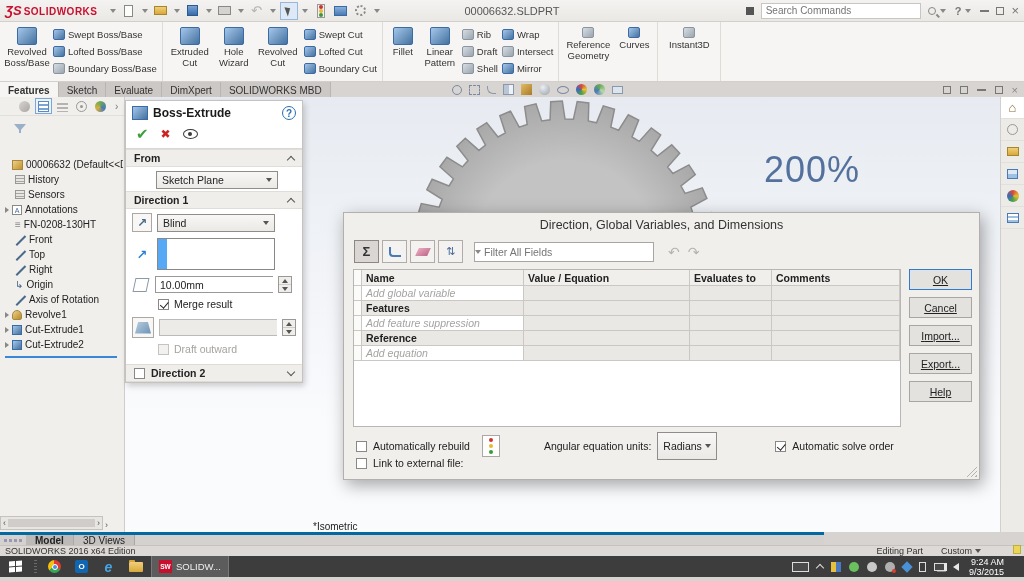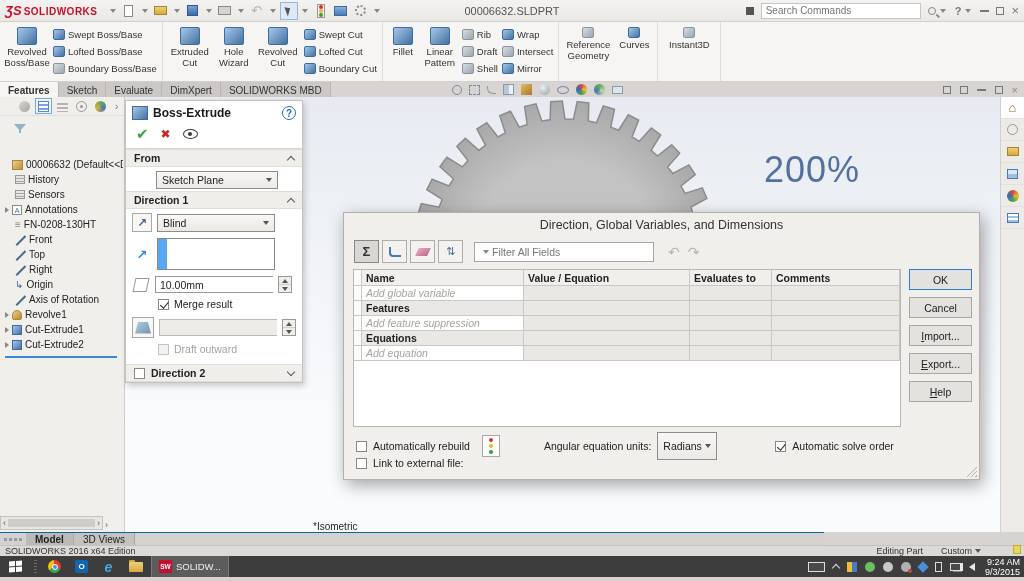--- a/index.html
+++ b/index.html
@@ -161,47 +161,47 @@
 
 .eqdlg{position:absolute;left:343px;top:212px;width:637px;height:268px;background:#f0efec;border:1px solid #b2afac;box-shadow:3px 5px 16px rgba(0,0,0,.35);z-index:20;}
 .eq-title{height:23px;display:flex;align-items:center;justify-content:center;font-size:12.5px;color:#333;}
 .eq-toolbar{position:absolute;top:27px;left:10px;display:flex;align-items:center;}
 .eq-tbtn{width:25px;height:23px;border:1px solid #b0ada9;background:#f4f2f0;display:flex;align-items:center;justify-content:center;margin-right:3px;}
 .eq-tbtn.pressed{background:#d9d6d3;border-color:#8a8784;}
 .eq-sigma{font-size:13px;font-weight:bold;color:#333;}
 .ic-sketcheq{width:12px;height:10px;border-left:2px solid #4a7ab5;border-bottom:2px solid #4a7ab5;border-radius:0 0 0 4px;}
 .ic-dimview{width:12px;height:8px;background:linear-gradient(135deg,#e8a8c0,#c06a8a);transform:skewX(-25deg);}
 .ic-sort{font-size:11px;color:#4a6a9a;}
-.eq-filter{width:180px;height:20px;background:#fff;border:1px solid #a8a5a2;margin-left:8px;display:flex;align-items:center;padding:0 8px;gap:3px;}
+.eq-filter{width:180px;height:20px;background:#fff;border:1px solid #a8a5a2;margin-left:8px;display:flex;align-items:center;padding:0 0;gap:3px;}
 .eq-filter .mini-tri{width:0;height:0;border-left:3px solid transparent;border-right:3px solid transparent;border-top:4px solid #8a8886;}
 .eq-filter input{border:none;outline:none;flex:1;font-size:10.5px;color:#777;font-family:inherit;background:transparent;}
 .eq-ur{margin-left:14px;display:flex;gap:8px;color:#b5b2af;font-size:14px;}
 .eq-table{position:absolute;top:56px;left:9px;width:548px;height:158px;background:#fff;border:1px solid #b8b5b2;}
 .eq-r{display:grid;grid-template-columns:8px 162px 166px 82px 1fr;height:15px;}
 .eq-r.hd{height:16px;background:#f1efec;font-weight:bold;}
 .eq-c{border-right:1px solid #cac7c4;border-bottom:1px solid #cac7c4;display:flex;align-items:center;padding:0 4px;font-size:10.5px;overflow:hidden;white-space:nowrap;}
 .eq-c:first-child{background:#fbfbfa;padding:0;}
 .eq-r.sec .eq-c{background:#eae8e5;}
 .eq-r.sec .eq-c:first-child{background:#fbfbfa;}
 .eq-r.sec .name{font-weight:bold;}
 .eq-r.ph .eq-c{background:#eae8e5;}
 .eq-r.ph .eq-c:first-child{background:#fbfbfa;}
 .eq-r.ph .name{background:#fff;font-style:italic;color:#a5a3a0;}
-.eq-buttons{position:absolute;left:565px;top:56px;width:63px;display:flex;flex-direction:column;gap:7px;}
+.eq-buttons{position:absolute;left:565px;top:56px;width:63px;display:flex;flex-direction:column;gap:7px;text-decoration:underline;}
 .eq-btn{height:21px;background:#e4e2df;border:1px solid #a8a5a2;font-size:10.5px;display:flex;align-items:center;justify-content:center;color:#222;}
 .eq-btn.ok{border-color:#3a79c0;box-shadow:inset 0 0 0 1px #d5e5f5;}
 .uf{display:block;}
 .uf::first-letter{text-decoration:underline;}
 .eq-foot{position:absolute;left:12px;right:10px;display:flex;align-items:center;gap:6px;font-size:10.5px;color:#222;}
 .traffic-btn{width:18px;height:22px;background:#fdfdfc;border:1px solid #aaa7a4;display:flex;flex-direction:column;align-items:center;justify-content:space-evenly;margin-left:6px;}
 .traffic-btn i{width:4px;height:4px;border-radius:50%;display:block;}
 .eq-grip{position:absolute;right:2px;bottom:2px;width:11px;height:11px;background:repeating-linear-gradient(135deg,transparent 0 2px,#b5b2af 2px 3px);clip-path:polygon(100% 0,100% 100%,0 100%);}
 
 
-.viewtabs{position:absolute;top:532px;left:0;width:824px;height:13px;background:#d4d1ce;border-top:1px solid #0369a1;display:flex;align-items:stretch;z-index:8;}
+.viewtabs{position:absolute;top:532px;left:0;width:824px;height:13px;background:#d4d1ce;border-top:3px solid #0369a1;display:flex;align-items:stretch;z-index:8;}
 .split-dots{display:flex;gap:2px;align-items:center;padding:0 4px;}
 .split-dots i{width:3px;height:3px;background:#9a97b5;display:block;}
 .vtab{padding:0 9px;font-size:10px;display:flex;align-items:center;background:#c5c2bf;border-right:1px solid #aaa7a4;color:#222;}
 .vtab.active{font-weight:bold;background:#bcb9b6;}
 .statusbar{position:absolute;top:545px;left:0;width:1024px;height:11px;background:#dcd9d6;border-top:1px solid #c5c2bf;display:flex;align-items:center;font-size:9px;color:#333;padding:0 5px;z-index:8;}
 .sb-right{margin-left:auto;display:flex;align-items:center;gap:18px;margin-right:38px;}
 .sb-custom{display:flex;align-items:center;gap:3px;}
 .notif{position:absolute;top:545px;right:3px;width:8px;height:9px;background:#ead75a;border:1px solid #c0ae35;z-index:9;}
 
 
@@ -214,21 +214,21 @@
 .tb-app{width:27px;height:21px;display:flex;align-items:center;justify-content:center;}
 .chrome{width:13px;height:13px;border-radius:50%;background:conic-gradient(#e33b2e 0 33%,#34a853 33% 66%,#f4c20d 66% 100%);position:relative;}
 .chrome::after{content:"";position:absolute;inset:3.5px;background:#4a90e2;border:1px solid #fff;border-radius:50%;}
 .outlook{width:13px;height:13px;background:#1066b0;border-radius:2px;color:#fff;font-size:8px;font-weight:bold;display:flex;align-items:center;justify-content:center;}
 .iee{color:#45a6e8;font-size:14px;font-weight:bold;font-style:italic;}
 .folder{width:14px;height:10px;background:linear-gradient(#f0cf7a,#d8a93a);border-radius:1px;position:relative;}
 .folder::before{content:"";position:absolute;top:-2px;left:0;width:6px;height:2px;background:#d8a93a;border-radius:1px 1px 0 0;}
 .tb-active{display:flex;align-items:center;gap:4px;padding:0 7px;height:21px;background:#5c5c5c;border-left:1px solid #787878;border-right:1px solid #787878;margin-left:2px;}
 .swico{width:13px;height:13px;background:#c8102e;color:#fff;font-size:6.5px;font-weight:bold;display:flex;align-items:center;justify-content:center;}
 .tb-label{font-size:9.5px;color:#f0f0f0;}
-.tray{margin-left:auto;display:flex;align-items:center;gap:8px;padding-right:4px;}
+.tray{margin-left:auto;display:flex;align-items:center;gap:8px;padding-right:20px;}
 .kbd{width:17px;height:10px;border:1px solid #ddd;background:#4a4a4a;}
 .chev-up{width:6px;height:6px;border-right:1.6px solid #ddd;border-bottom:1.6px solid #ddd;transform:rotate(-135deg);margin-top:3px;}
 .tri-ic{width:10px;height:10px;display:block;}
 .t1{background:linear-gradient(90deg,#e8c040 50%,#4a7ac0 50%);}
 .t2{background:#6abf5e;border-radius:50%;}
 .t3{background:#c8c8c8;border-radius:50%;}
 .t4{background:#b0b0b0;border-radius:50%;position:relative;}
 .t4::after{content:"";position:absolute;right:-1px;bottom:-1px;width:4px;height:4px;background:#d84030;border-radius:50%;}
 .t5{background:#4a90d8;transform:rotate(45deg);width:8px;height:8px;}
 .t6{border:1px solid #ddd;width:7px;height:10px;}
@@ -717,21 +717,21 @@
     </div>
     <div class="eq-r ph">
       <span class="eq-c"></span>
         <span class="eq-c name">Add feature suppression</span>
         <span class="eq-c"></span>
         <span class="eq-c"></span>
         <span class="eq-c"></span>
     </div>
     <div class="eq-r sec">
       <span class="eq-c"></span>
-        <span class="eq-c name">Equations</span>
+        <span class="eq-c name">Reference</span>
         <span class="eq-c"></span>
         <span class="eq-c"></span>
         <span class="eq-c"></span>
     </div>
     <div class="eq-r ph">
       <span class="eq-c"></span>
         <span class="eq-c name">Add equation</span>
         <span class="eq-c"></span>
         <span class="eq-c"></span>
         <span class="eq-c"></span>

